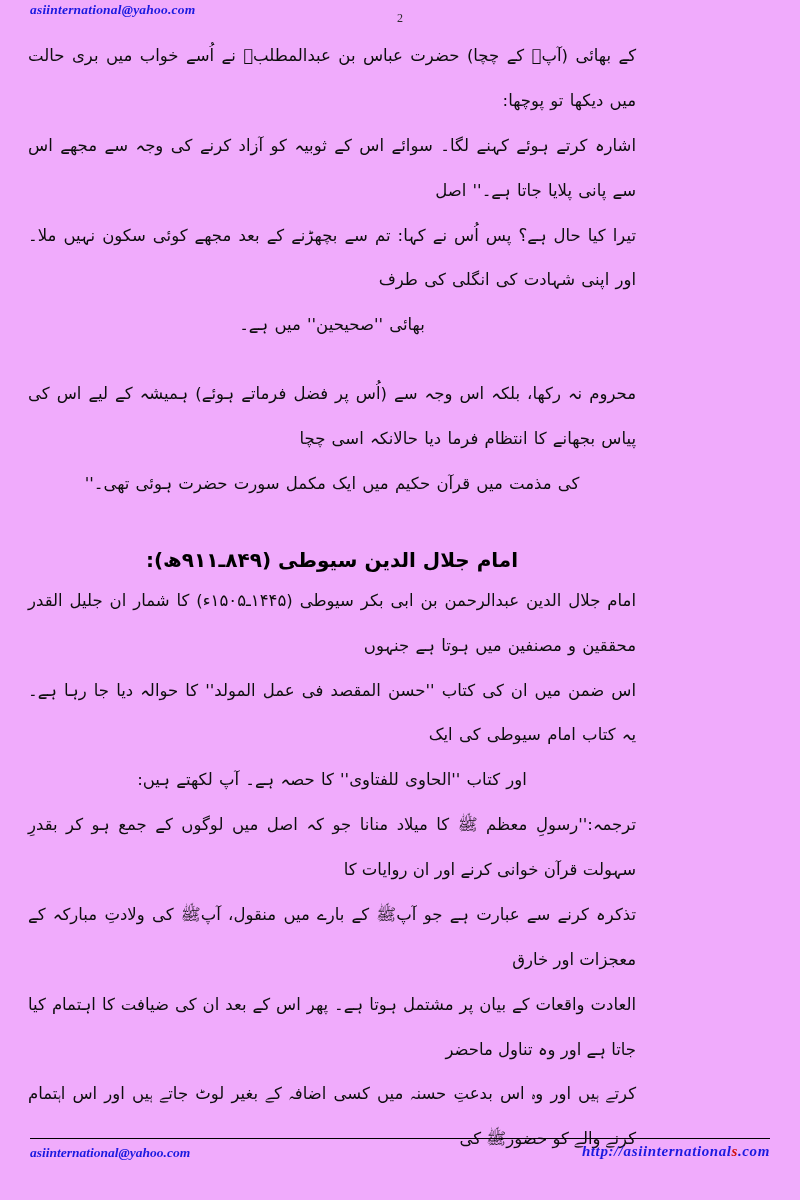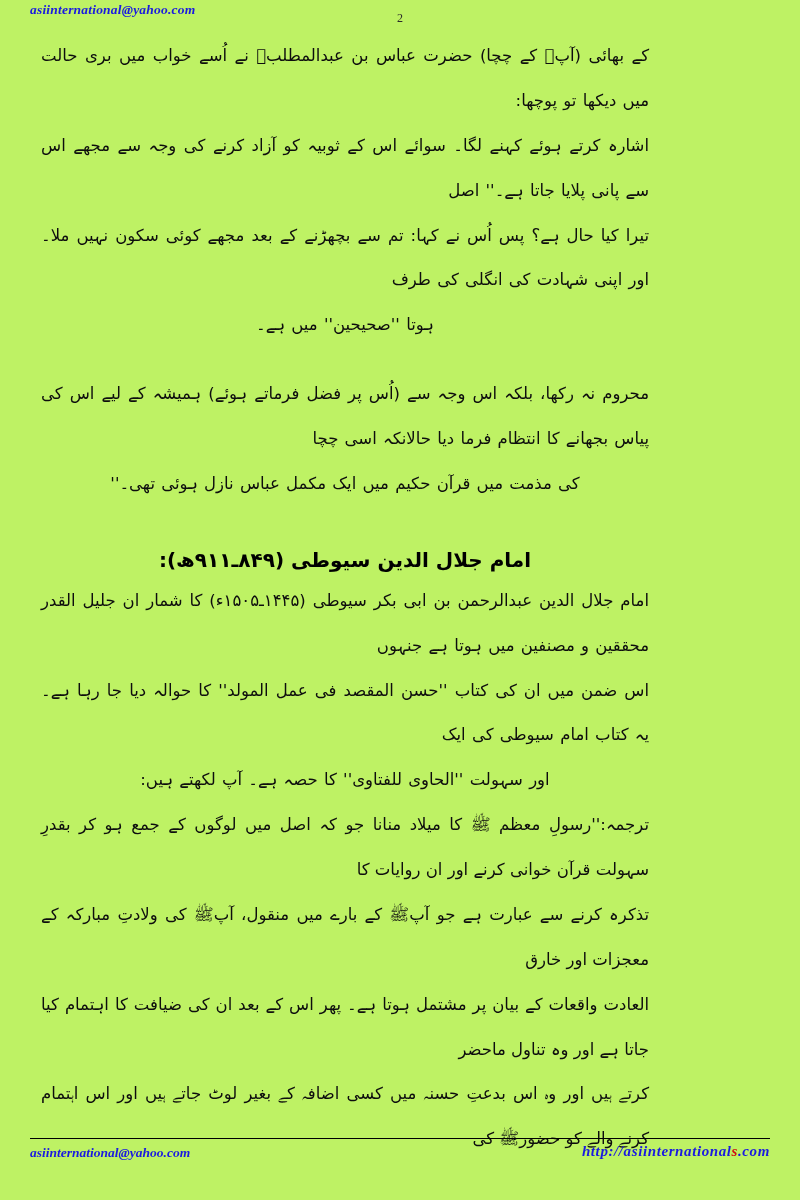--- a/index.html
+++ b/index.html
@@ -14,21 +14,21 @@
     position: relative;
     overflow: hidden;
     font-family: "DejaVu Sans", sans-serif;
   }
 
   .page {
     position: absolute;
     inset: 0;
     width: 800px;
     height: 1200px;
-    background: #bef264;
+    background: #f0abfc;
   }
 
   
   .page-header {
     position: absolute;
     top: 0;
     left: 0;
     width: 800px;
     height: 34px;
     direction: ltr;
@@ -53,21 +53,21 @@
     text-align: center;
     color: #2b2b2b;
     font-family: "Liberation Serif", "DejaVu Serif", serif;
     font-size: 12px;
   }
 
   
   .content {
     position: absolute;
     top: 34px;
-    left: 13px;
+    left: 0;
     width: 664px;
     height: 1110px;
     padding: 0 18px 0 18px;
     box-sizing: border-box;
     direction: rtl;
   }
 
   .block {
     direction: rtl;
     text-align: justify;
@@ -174,41 +174,41 @@
     <div class="header-email">asiinternational@yahoo.com</div>
     <div class="page-number">2</div>
   </div>
 
   <div class="content">
 
     <div class="block">
       <p class="para">کے بھائی (آپﷺ کے چچا) حضرت عباس بن عبدالمطلبؓ نے اُسے خواب میں بری حالت میں دیکھا تو پوچھا:</p>
       <p class="para">اشارہ کرتے ہوئے کہنے لگا۔ سوائے اس کے ثوبیہ کو آزاد کرنے کی وجہ سے مجھے اس سے پانی پلایا جاتا ہے۔'' اصل</p>
       <p class="para">تیرا کیا حال ہے؟ پس اُس نے کہا: تم سے بچھڑنے کے بعد مجھے کوئی سکون نہیں ملا۔ اور اپنی شہادت کی انگلی کی طرف</p>
-      <p class="para tail-center">ہوتا ''صحیحین'' میں ہے۔</p>
+      <p class="para tail-center">بھائی ''صحیحین'' میں ہے۔</p>
     </div>
 
     <div class="spacer-md"></div>
 
     <div class="block">
       <p class="para">محروم نہ رکھا، بلکہ اس وجہ سے (اُس پر فضل فرماتے ہوئے) ہمیشہ کے لیے اس کی پیاس بجھانے کا انتظام فرما دیا حالانکہ اسی چچا</p>
-      <p class="para tail-center">کی مذمت میں قرآن حکیم میں ایک مکمل عباس نازل ہوئی تھی۔''</p>
+      <p class="para tail-center">کی مذمت میں قرآن حکیم میں ایک مکمل سورت حضرت ہوئی تھی۔''</p>
     </div>
 
     <div class="spacer-lg"></div>
 
     <h2 class="block heading">امام جلال الدین سیوطی (۸۴۹ـ۹۱۱ھ):</h2>
 
     <div class="block">
       <p class="para">امام جلال الدین عبدالرحمن بن ابی بکر سیوطی (۱۴۴۵ـ۱۵۰۵ء) کا شمار ان جلیل القدر محققین و مصنفین میں ہوتا ہے جنہوں</p>
     </div>
 
     <div class="block">
       <p class="para">اس ضمن میں ان کی کتاب ''حسن المقصد فی عمل المولد'' کا حوالہ دیا جا رہا ہے۔ یہ کتاب امام سیوطی کی ایک</p>
-      <p class="para tail-center">اور سہولت ''الحاوی للفتاوی'' کا حصہ ہے۔ آپ لکھتے ہیں:</p>
+      <p class="para tail-center">اور کتاب ''الحاوی للفتاوی'' کا حصہ ہے۔ آپ لکھتے ہیں:</p>
     </div>
 
     <div class="block">
       <p class="quote-block"><span class="label-tarjuma">ترجمہ:</span><span>''رسولِ معظم ﷺ کا میلاد منانا جو کہ اصل میں لوگوں کے جمع ہو کر بقدرِ سہولت قرآن خوانی کرنے اور ان روایات کا</span></p>
       <p class="quote-block">تذکرہ کرنے سے عبارت ہے جو آپﷺ کے بارے میں منقول، آپﷺ کی ولادتِ مبارکہ کے معجزات اور خارق</p>
       <p class="quote-block">العادت واقعات کے بیان پر مشتمل ہوتا ہے۔ پھر اس کے بعد ان کی ضیافت کا اہتمام کیا جاتا ہے اور وہ تناول ماحضر</p>
       <p class="quote-block">کرتے ہیں اور وہ اس بدعتِ حسنہ میں کسی اضافہ کے بغیر لوٹ جاتے ہیں اور اس اہتمام کرنے والے کو حضورﷺ کی</p>
 
     </div>
 

